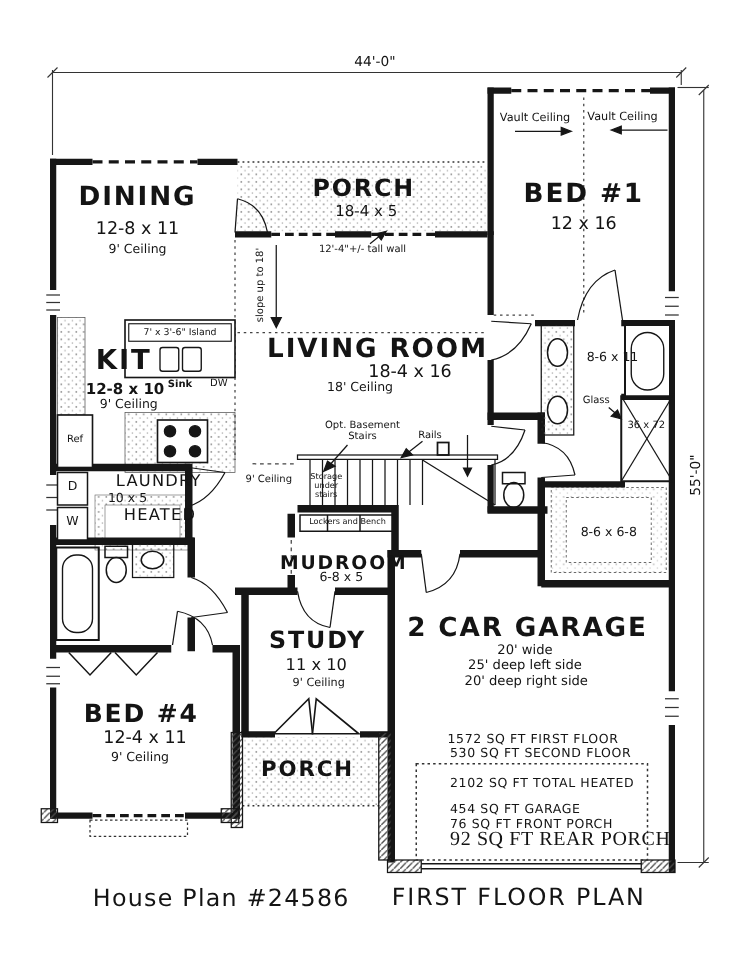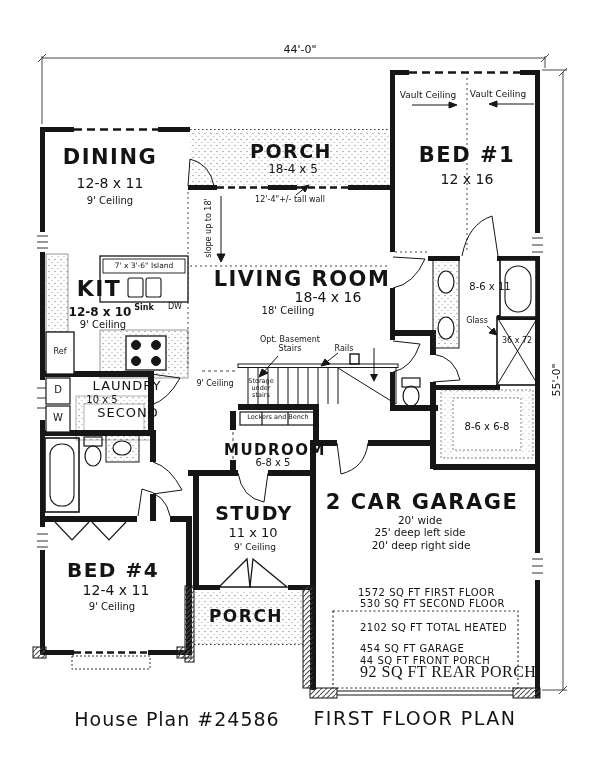--- a/index.html
+++ b/index.html
@@ -325,21 +325,21 @@
   <div class="lbl" style="left:103px;top:325px;font-size:10px;">9' Ceiling</div>
   <div class="lbl" style="left:144px;top:266px;font-size:7.5px;">7' x 3'-6" Island</div>
   <div class="lbl" style="left:144px;top:308px;font-size:8px;font-weight:bold;">Sink</div>
   <div class="lbl" style="left:175px;top:307px;font-size:8px;">DW</div>
   <div class="lbl" style="left:60px;top:352px;font-size:8px;">Ref</div>
   <div class="lbl" style="left:58px;top:390px;font-size:10px;">D</div>
   <div class="lbl" style="left:58px;top:418px;font-size:10px;">W</div>
 
   <div class="lbl" style="left:99px;top:386px;font-size:13px;letter-spacing:1px;margin-left:28px;">LAUNDRY</div>
   <div class="lbl" style="left:102px;top:400px;font-size:10px;">10 x 5</div>
-  <div class="lbl" style="left:128px;top:413px;font-size:13px;letter-spacing:1px;">SECOND</div>
+  <div class="lbl" style="left:128px;top:413px;font-size:13px;letter-spacing:1px;">HEATED</div>
   <div class="lbl" style="left:215px;top:384px;font-size:8px;">9' Ceiling</div>
 
   <div class="lbl wrap" style="left:290px;top:345px;font-size:8px;width:80px;">Opt. Basement Stairs</div>
   <div class="lbl wrap" style="left:261px;top:389px;font-size:6.5px;width:36px;">Storage under stairs</div>
   <div class="lbl" style="left:344px;top:349px;font-size:8px;">Rails</div>
   <div class="lbl" style="left:278px;top:418px;font-size:6.5px;">Lockers and Bench</div>
 
   <div class="lbl room" style="left:275px;top:450px;font-size:15px;">MUDROOM</div>
   <div class="lbl" style="left:273px;top:463px;font-size:10px;">6-8 x 5</div>
 
@@ -350,21 +350,21 @@
 
   <div class="lbl room" style="left:422px;top:502px;font-size:21px;">2 CAR GARAGE</div>
   <div class="lbl" style="left:420px;top:521px;font-size:10.5px;">20' wide</div>
   <div class="lbl" style="left:420px;top:533px;font-size:10.5px;">25' deep left side</div>
   <div class="lbl" style="left:421px;top:546px;font-size:10.5px;">20' deep right side</div>
 
   <div class="lbl-l" style="left:358px;top:592px;font-size:10px;">1572 SQ FT FIRST FLOOR</div>
   <div class="lbl-l" style="left:360px;top:603px;font-size:10px;">530 SQ FT SECOND FLOOR</div>
   <div class="lbl-l" style="left:360px;top:627px;font-size:10px;">2102 SQ FT TOTAL HEATED</div>
   <div class="lbl-l" style="left:360px;top:648px;font-size:10px;">454 SQ FT GARAGE</div>
-  <div class="lbl-l" style="left:360px;top:660px;font-size:10px;">44 SQ FT FRONT PORCH</div>
+  <div class="lbl-l" style="left:360px;top:660px;font-size:10px;">76 SQ FT FRONT PORCH</div>
   <div class="lbl-l" style="left:360px;top:672px;font-size:16px;font-family:Liberation Serif, serif;">92 SQ FT REAR PORCH</div>
 
   <div class="lbl room" style="left:254px;top:513px;font-size:19px;">STUDY</div>
   <div class="lbl" style="left:253px;top:533px;font-size:13px;">11 x 10</div>
   <div class="lbl" style="left:255px;top:548px;font-size:9px;">9' Ceiling</div>
 
   <div class="lbl room" style="left:113px;top:571px;font-size:20px;">BED #4</div>
   <div class="lbl" style="left:116px;top:591px;font-size:14px;">12-4 x 11</div>
   <div class="lbl" style="left:112px;top:607px;font-size:10px;">9' Ceiling</div>
 

